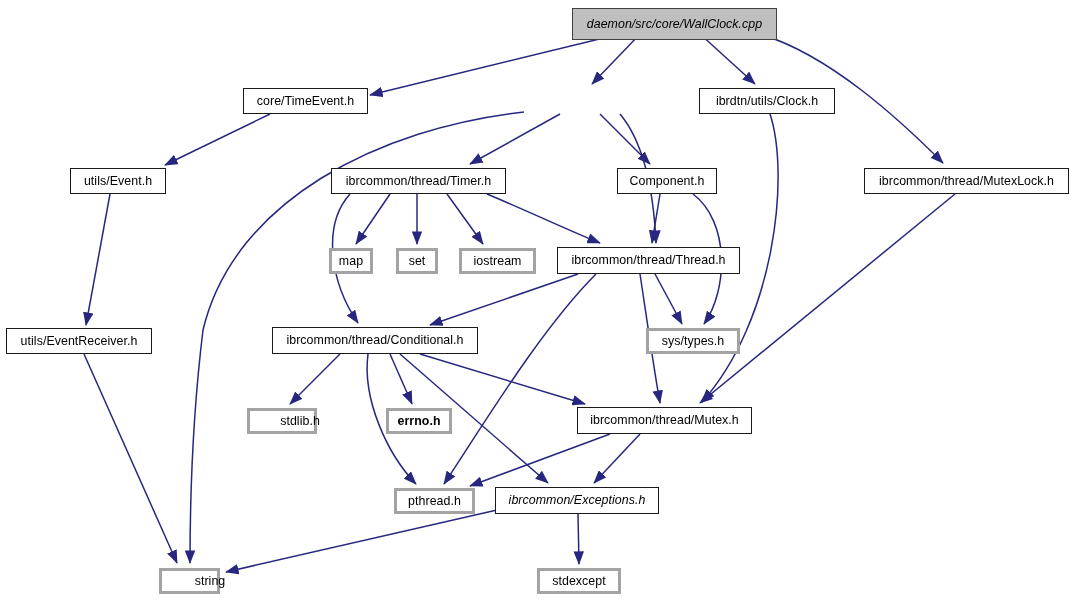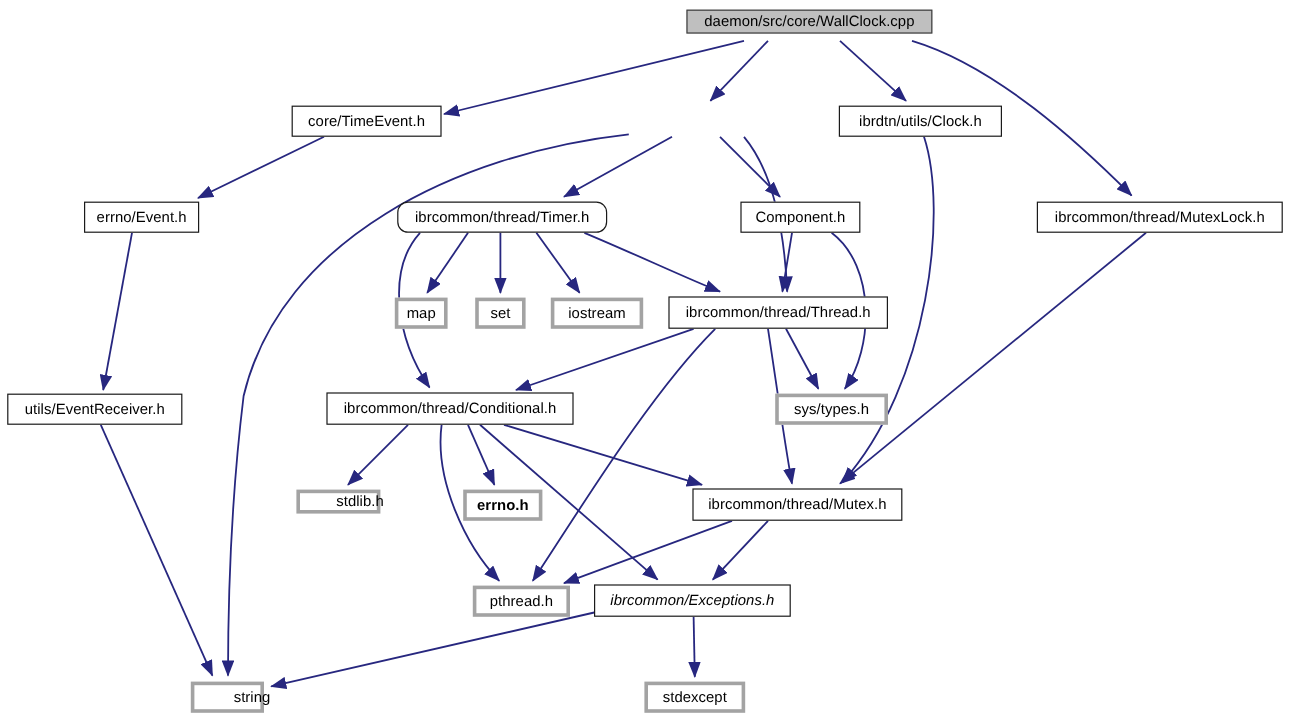--- a/index.html
+++ b/index.html
@@ -94,33 +94,33 @@
         <path d="M 368,354 C 362,400 388,455 416,484" marker-end="url(#arrowhead)"></path>
         <path d="M 400,354 L 548,483" marker-end="url(#arrowhead)"></path>
         <path d="M 610,434 L 470,486" marker-end="url(#arrowhead)"></path>
         <path d="M 640,434 L 594,483" marker-end="url(#arrowhead)"></path>
         <path d="M 497,510 L 226,572" marker-end="url(#arrowhead)"></path>
         <path d="M 578,514 L 579,564" marker-end="url(#arrowhead)"></path>
       </g>
   </svg>
 
   <div id="node-layer">
-      <div class="node root" style="left: 572px; top: 8px; width: 205px; height: 20px;">
+      <div class="node root" style="left: 572px; top: 8px; width: 205px; height: 32px; font-style: italic;">
         <span>daemon/src/core/WallClock.cpp</span>
       </div>
       <div class="node strong" style="left: 243px; top: 88px; width: 125px; height: 26px;">
         <span>core/TimeEvent.h</span>
       </div>
       <div class="node strong" style="left: 699px; top: 88px; width: 136px; height: 26px;">
         <span>ibrdtn/utils/Clock.h</span>
       </div>
       <div class="node strong" style="left: 70px; top: 168px; width: 96px; height: 26px;">
-        <span>errno/Event.h</span>
+        <span>utils/Event.h</span>
       </div>
-      <div class="node strong" style="left: 331px; top: 168px; width: 175px; height: 26px; border-radius: 9px;">
+      <div class="node strong" style="left: 331px; top: 168px; width: 175px; height: 26px;">
         <span>ibrcommon/thread/Timer.h</span>
       </div>
       <div class="node strong" style="left: 617px; top: 168px; width: 100px; height: 26px;">
         <span>Component.h</span>
       </div>
       <div class="node strong" style="left: 864px; top: 168px; width: 205px; height: 26px;">
         <span>ibrcommon/thread/MutexLock.h</span>
       </div>
       <div class="node" style="left: 329px; top: 248px; width: 44px; height: 26px;">
         <span>map</span>
@@ -136,21 +136,21 @@
       </div>
       <div class="node strong" style="left: 6px; top: 328px; width: 146px; height: 26px;">
         <span>utils/EventReceiver.h</span>
       </div>
       <div class="node strong" style="left: 272px; top: 327px; width: 206px; height: 27px;">
         <span>ibrcommon/thread/Conditional.h</span>
       </div>
       <div class="node" style="left: 646px; top: 328px; width: 94px; height: 26px;">
         <span>sys/types.h</span>
       </div>
-      <div class="node" style="left: 247px; top: 408px; width: 70px; height: 20px; padding-left: 36px;">
+      <div class="node" style="left: 247px; top: 408px; width: 70px; height: 26px; padding-left: 36px;">
         <span>stdlib.h</span>
       </div>
       <div class="node" style="left: 386px; top: 408px; width: 66px; height: 26px; font-weight: bold;">
         <span>errno.h</span>
       </div>
       <div class="node strong" style="left: 577px; top: 407px; width: 175px; height: 27px;">
         <span>ibrcommon/thread/Mutex.h</span>
       </div>
       <div class="node" style="left: 394px; top: 488px; width: 81px; height: 26px;">
         <span>pthread.h</span>

